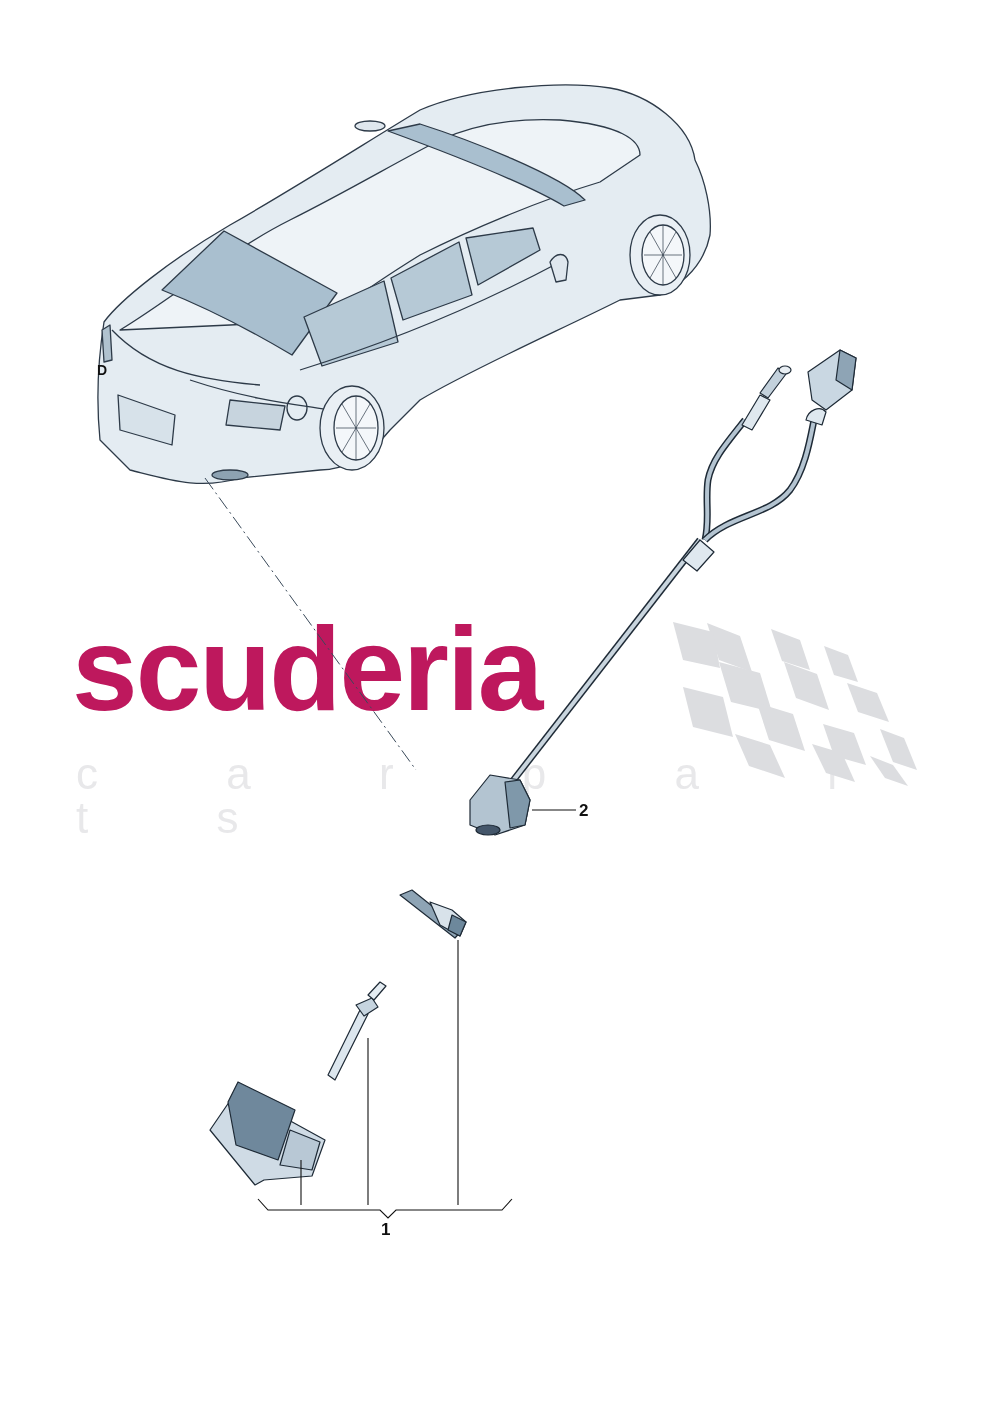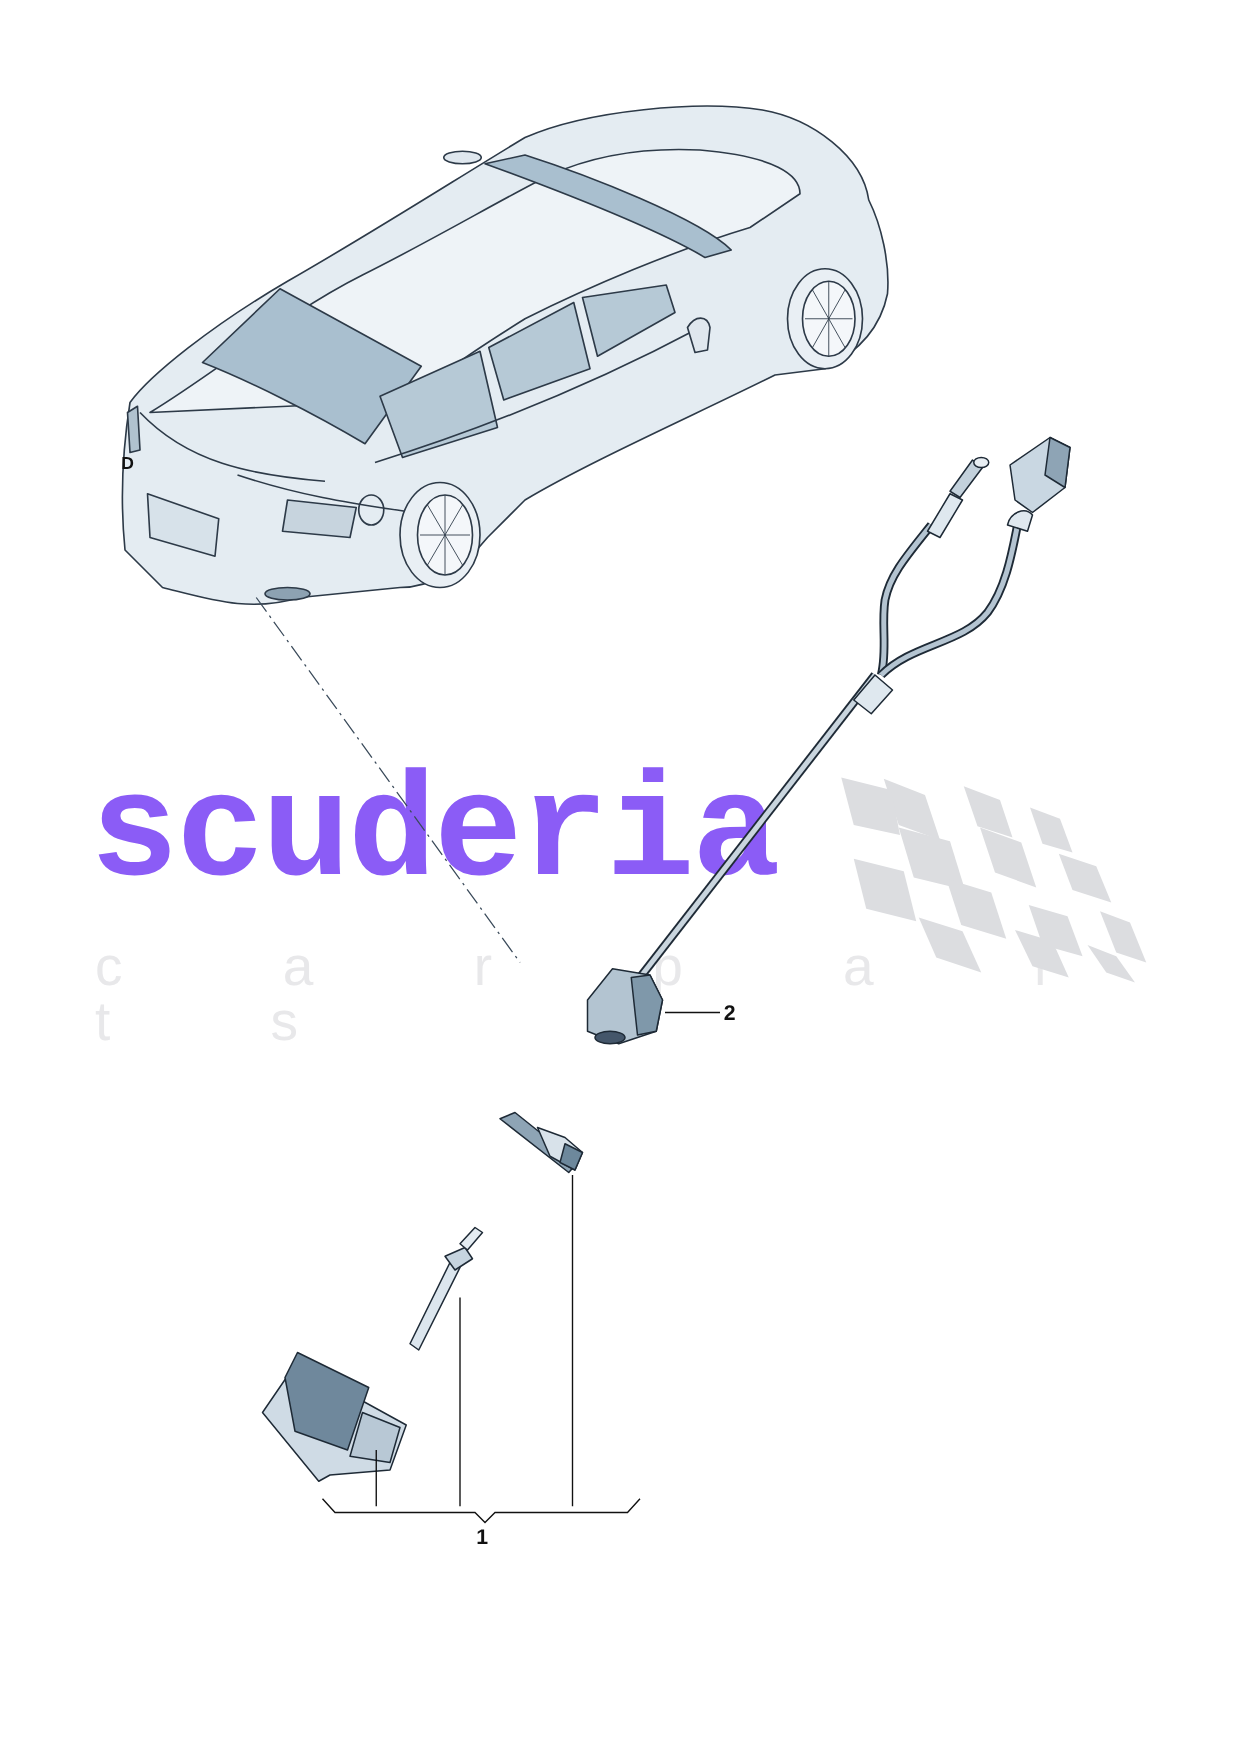--- a/index.html
+++ b/index.html
@@ -1,18 +1,18 @@
 <!DOCTYPE html>
 <html><head>
 <meta charset="utf-8">
 <style>
   html, body { margin:0; padding:0; background:#ffffff; }
   body { width:992px; height:1403px; position:relative; overflow:hidden; font-family:"Liberation Sans", sans-serif; }
   .layer { position:absolute; left:0; top:0; width:992px; height:1403px; }
-  .wm-main { position:absolute; left:72px; top:610px; font-family:Liberation Mono, monospace; font-weight:bold; font-size:118px; letter-spacing:-2px; color:#8b5cf6; line-height:1; }
+  .wm-main { position:absolute; left:72px; top:610px; font-family:Liberation Sans, sans-serif; font-weight:bold; font-size:118px; letter-spacing:-2px; color:#be185d; line-height:1; }
   .wm-sub { position:absolute; left:76px; top:752px; font-family:"Liberation Sans", sans-serif; font-size:44px; letter-spacing:58px; color:#e8e8ea; line-height:1; }
   .callout { position:absolute; font-family:"Liberation Sans", sans-serif; font-weight:bold; font-size:17px; color:#111; }
 </style>
 </head>
 <body>
 
 <div class="wm-main">scuderia</div>
 <div class="wm-sub">c a r   p a r t s</div>
 
 <svg class="layer" viewBox="0 0 992 1403">

